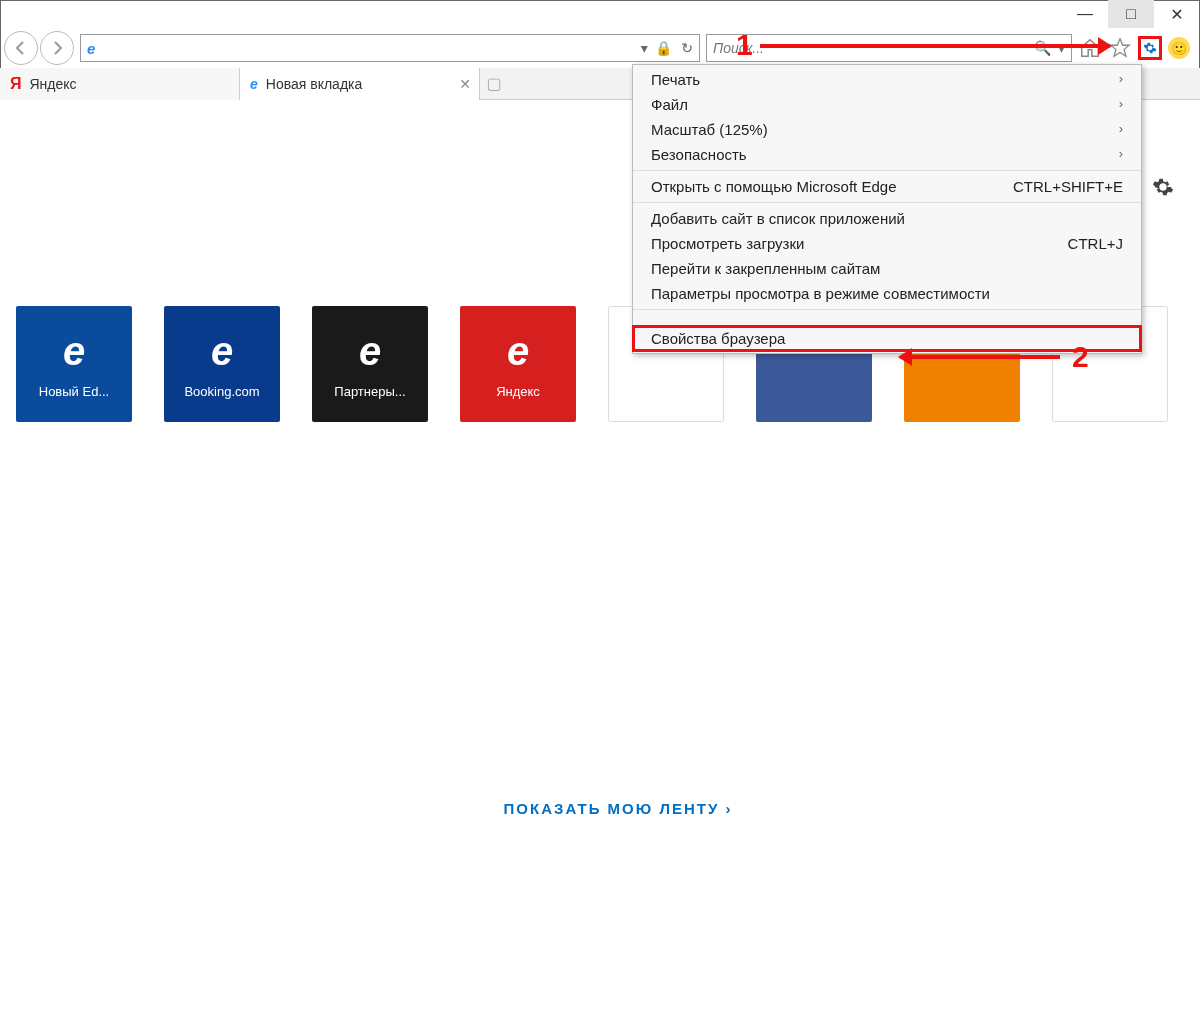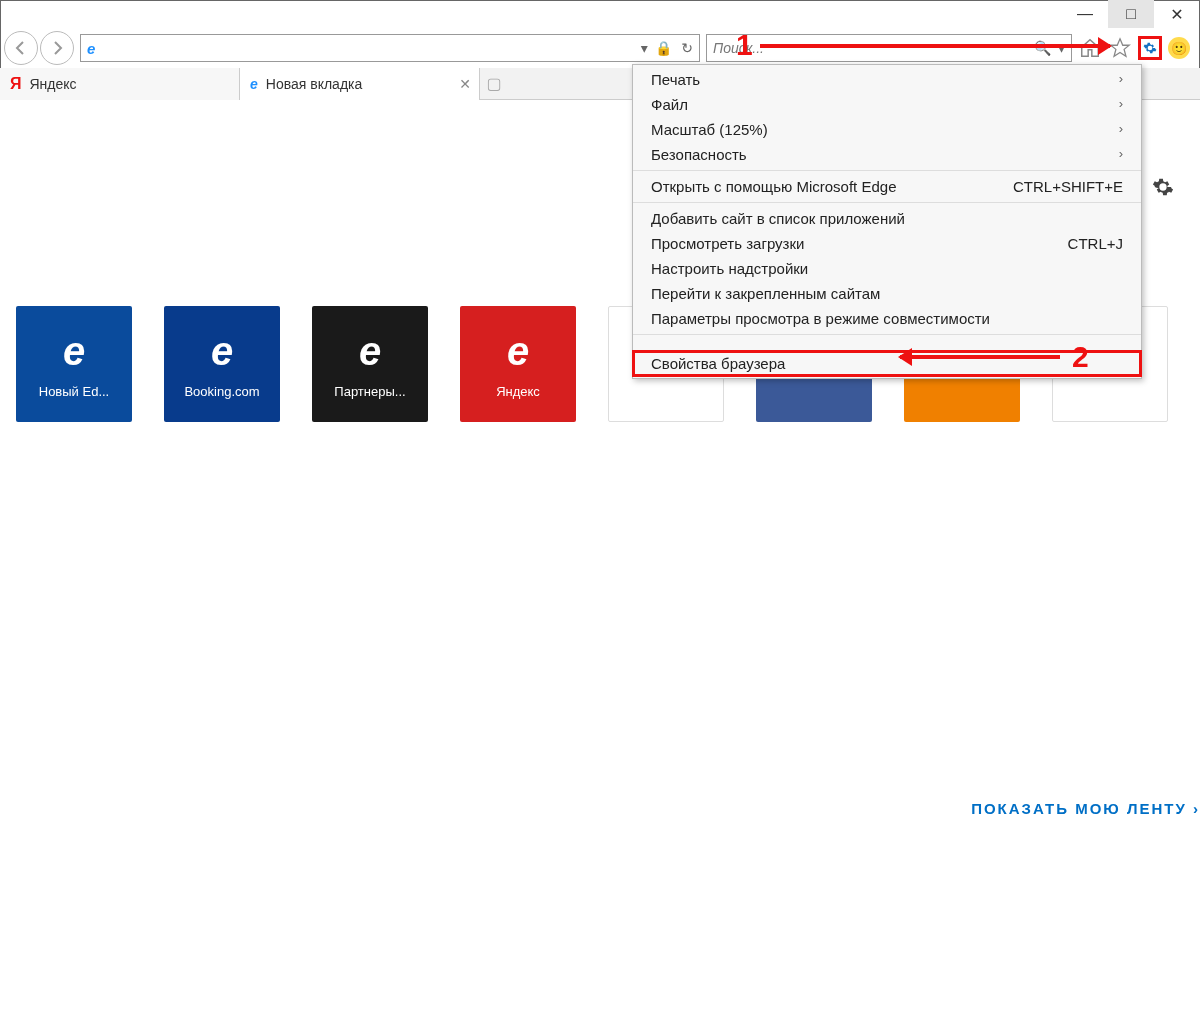--- a/index.html
+++ b/index.html
@@ -34,21 +34,21 @@
 
   
   .page { position:absolute; top:100px; left:0; right:0; bottom:0; background:#fff; }
   .page-gear { position:absolute; top:76px; right:26px; color:#444; font-size:20px;}
   .section-title { position:absolute; top:160px; left:16px; font-size:24px; color:#222; font-weight:400;}
   .tiles { position:absolute; top:206px; left:16px; display:flex; gap:32px; }
   .tile { width:116px; height:116px; border-radius:2px; display:flex; flex-direction:column; align-items:center; justify-content:center; color:#fff; font-size:13px; gap:10px; }
   .tile .ie-e { font-size:40px; }
   .tile-white { background:#fff; border:1px solid #ddd; }
   .tile span.label { text-align:center; padding:0 4px; white-space:nowrap; overflow:hidden; text-overflow:ellipsis; max-width:108px;}
-  .feed-link { position:absolute; top:700px; left:0; right:0; text-align:right; color:#006fc6; font-size:15px; letter-spacing:2px; font-weight:600;padding-left:36px;}
+  .feed-link { position:absolute; top:700px; left:0; right:0; text-align:center; color:#006fc6; font-size:15px; letter-spacing:2px; font-weight:600;padding-left:36px;}
 
   
   .menu { position:absolute; top:64px; left:632px; width:510px; background:#f7f7f7; border:1px solid #bbb; box-shadow:2px 2px 6px rgba(0,0,0,.25); font-size:15px; color:#222; padding:2px 0;}
   .menu-item { padding:4px 18px; display:flex; justify-content:space-between; }
   .menu-item .chev { color:#666; font-size:13px;}
   .menu-sep { height:1px; background:#ddd; margin:3px 0;}
   .menu-item.highlight { outline:3px solid #e11; outline-offset:-2px;margin-top:16px; }
 
   
   .anno-1 { position:absolute; top:28px; left:736px; font-size:30px; font-weight:700; color:#e11; z-index:50;}
@@ -191,24 +191,20 @@
   <div id="menu-mid">
       <div class="menu-item">
         <span>Добавить сайт в список приложений</span>
         <span></span>
       </div>
       <div class="menu-item">
         <span>Просмотреть загрузки</span>
         <span>CTRL+J</span>
       </div>
       <div class="menu-item">
-        <span>Настроить надстройки</span>
-        <span></span>
-      </div>
-      <div class="menu-item">
         <span>Перейти к закрепленным сайтам</span>
         <span></span>
       </div>
       <div class="menu-item">
         <span>Параметры просмотра в режиме совместимости</span>
         <span></span>
       </div>
     </div>
   <div class="menu-sep"></div>
   <div class="menu-item highlight">

